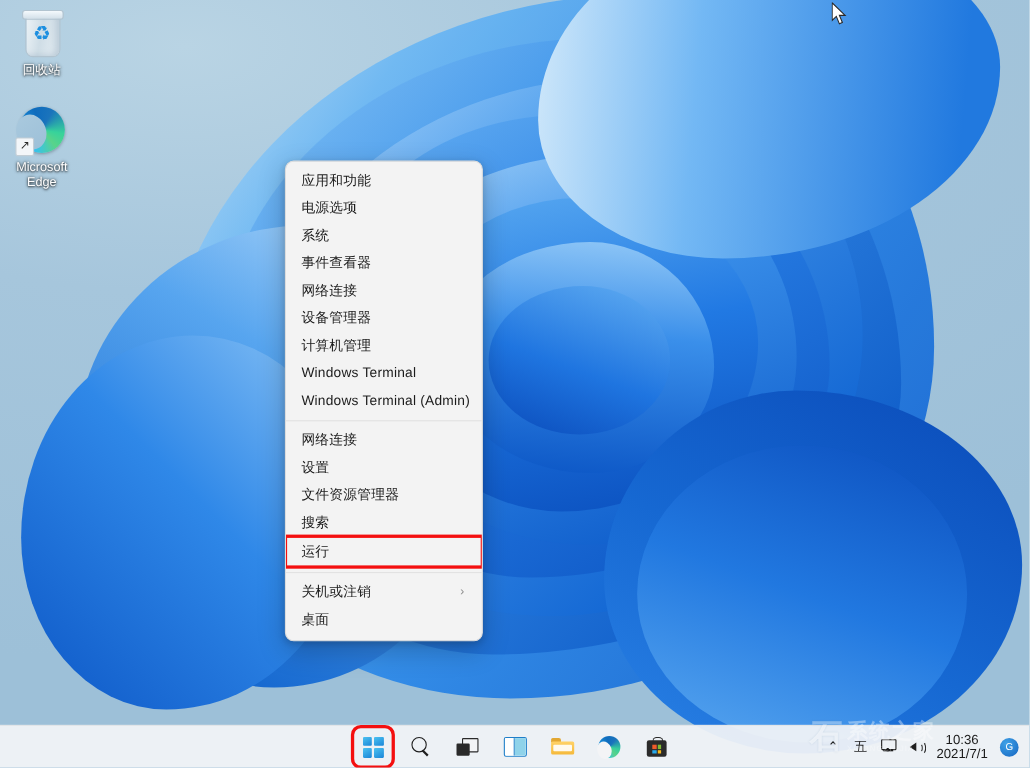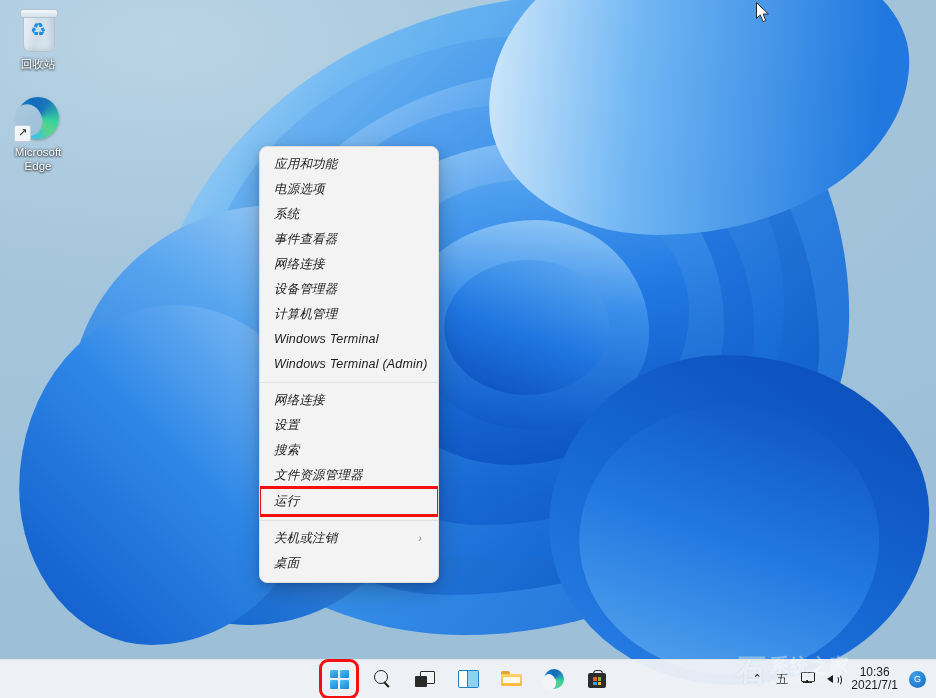--- a/index.html
+++ b/index.html
@@ -127,21 +127,20 @@
     position: absolute;
     left: 259px;
     top: 146px;
     width: 178px;
     background: #f3f3f3;
     border: 1px solid #dcdcdc;
     border-radius: 8px;
     box-shadow: 0 8px 24px rgba(0,0,0,.22), 0 2px 6px rgba(0,0,0,.14);
     padding: 5px 0 6px 0;
     overflow: hidden;
-    font-style: italic;
   }
   .menu-item {
     position: relative;
     height: 25px;
     line-height: 25px;
     padding: 0 14px 0 14px;
     font-size: 12.5px;
     color: #1b1b1b;
     white-space: nowrap;
     display: flex;
@@ -444,24 +443,24 @@
         <span class="mi-label">Windows Terminal (Admin)</span>
       </div>
       <div class="menu-sep"></div>
       <div class="menu-item">
         <span class="mi-label">网络连接</span>
       </div>
       <div class="menu-item">
         <span class="mi-label">设置</span>
       </div>
       <div class="menu-item">
+        <span class="mi-label">文件资源管理器</span>
+      </div>
+      <div class="menu-item">
         <span class="mi-label">搜索</span>
-      </div>
-      <div class="menu-item">
-        <span class="mi-label">文件资源管理器</span>
       </div>
       <div class="menu-item highlighted">
         <span class="mi-label">运行</span>
       </div>
       <div class="menu-sep"></div>
       <div class="menu-item">
         <span class="mi-label">关机或注销</span>
         <span class="chev">›</span>
       </div>
       <div class="menu-item">

